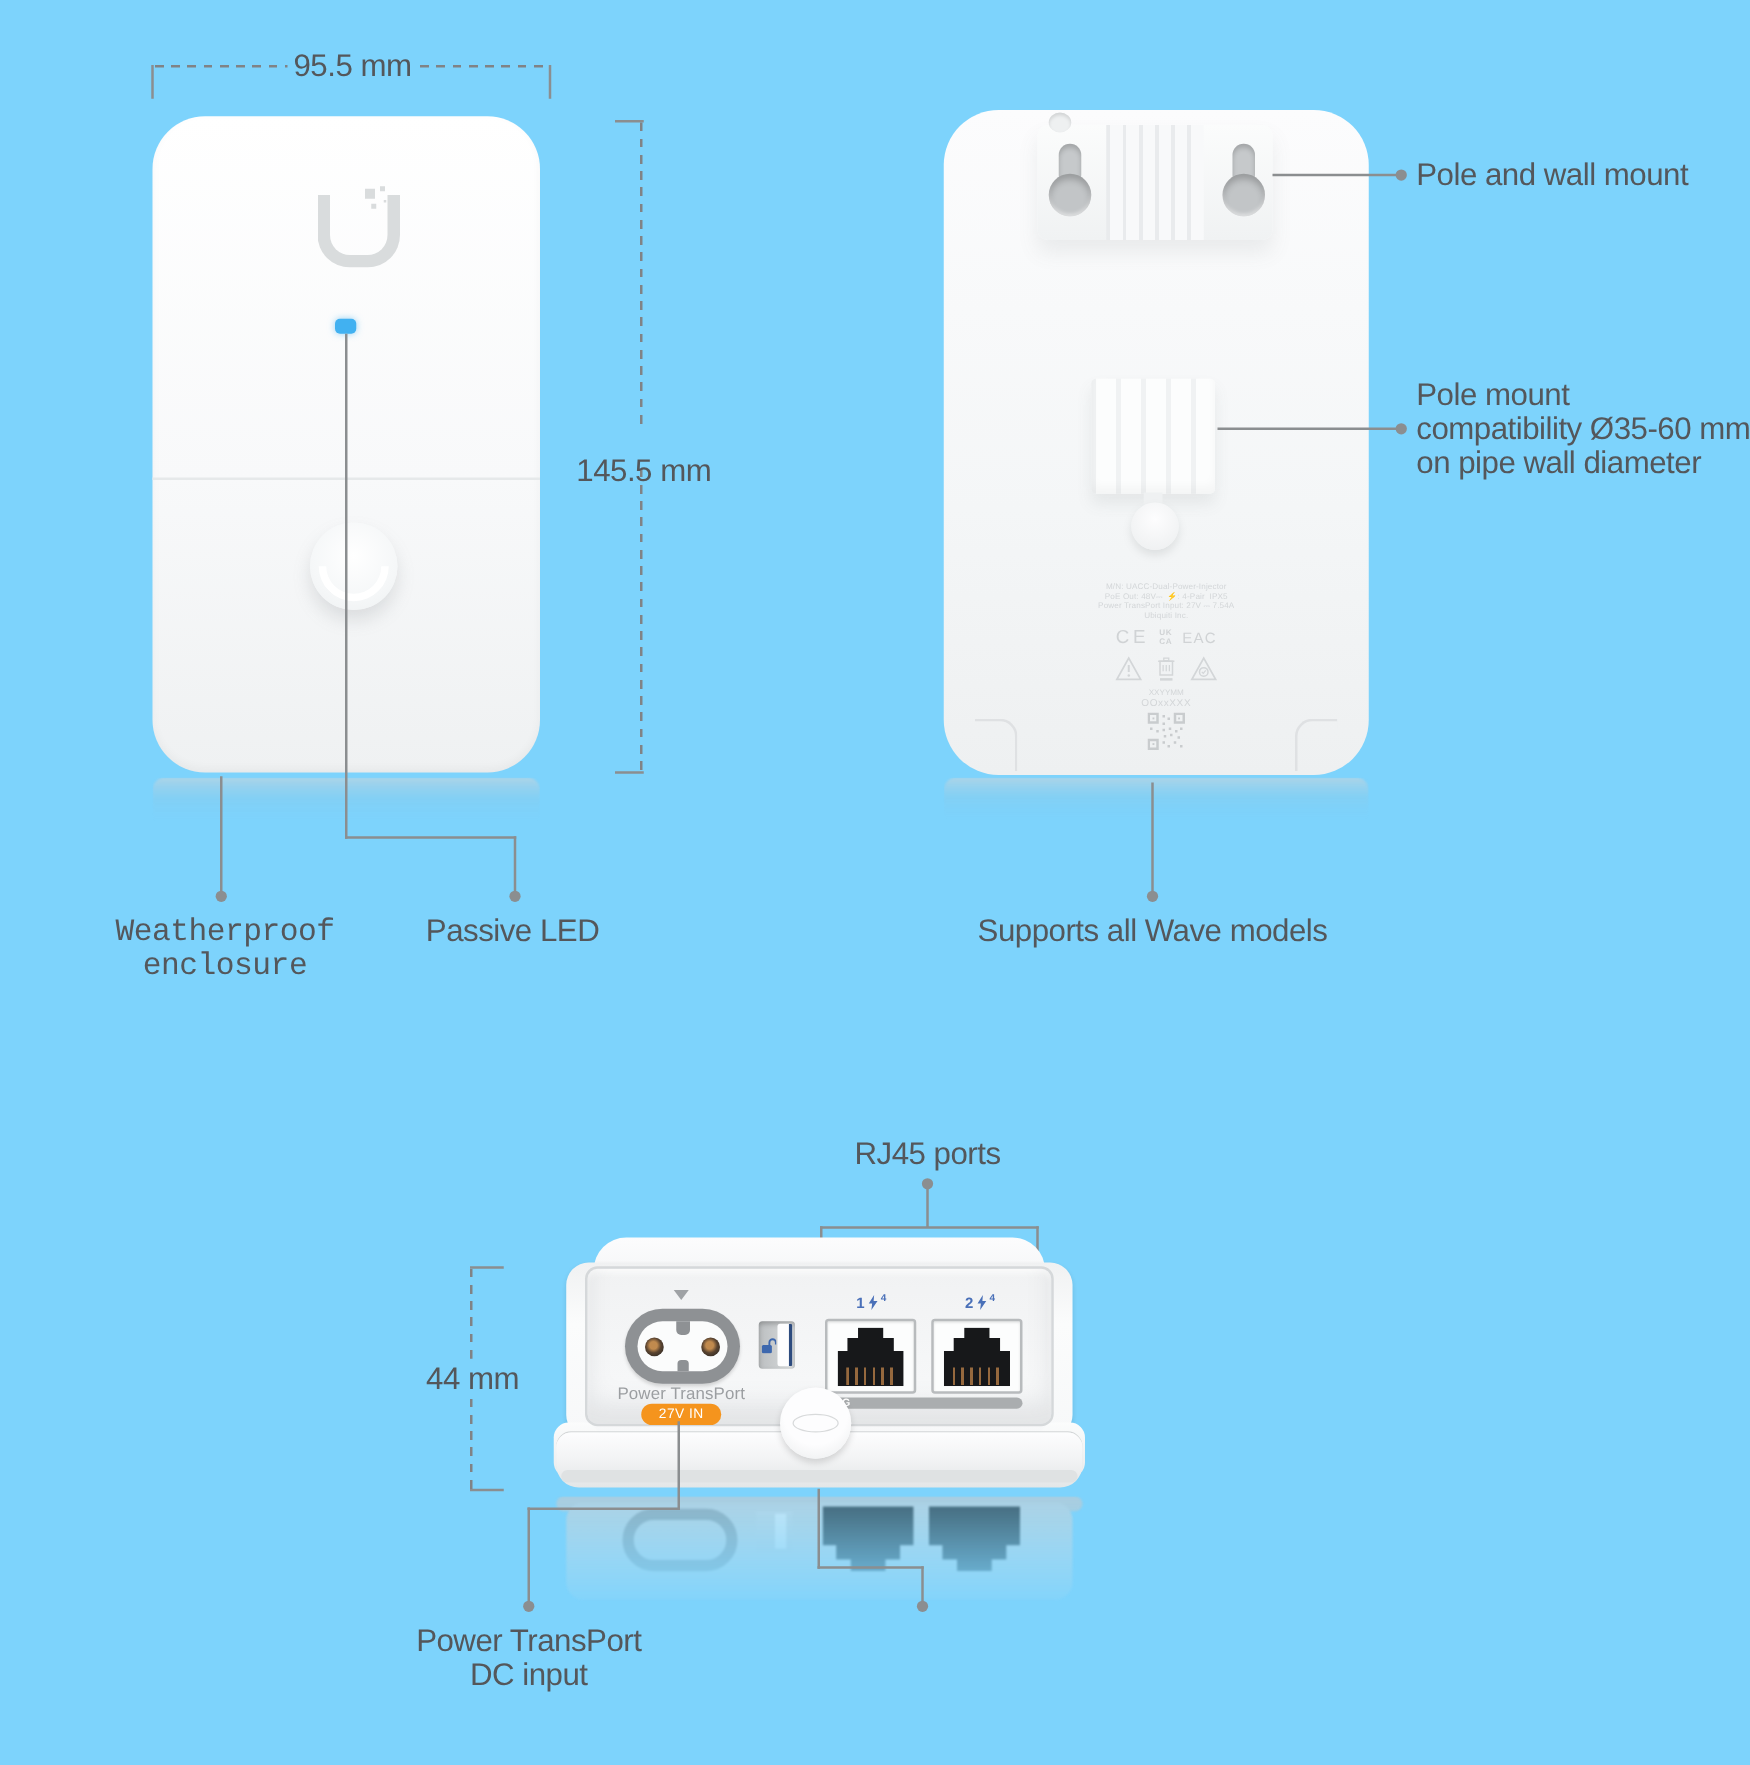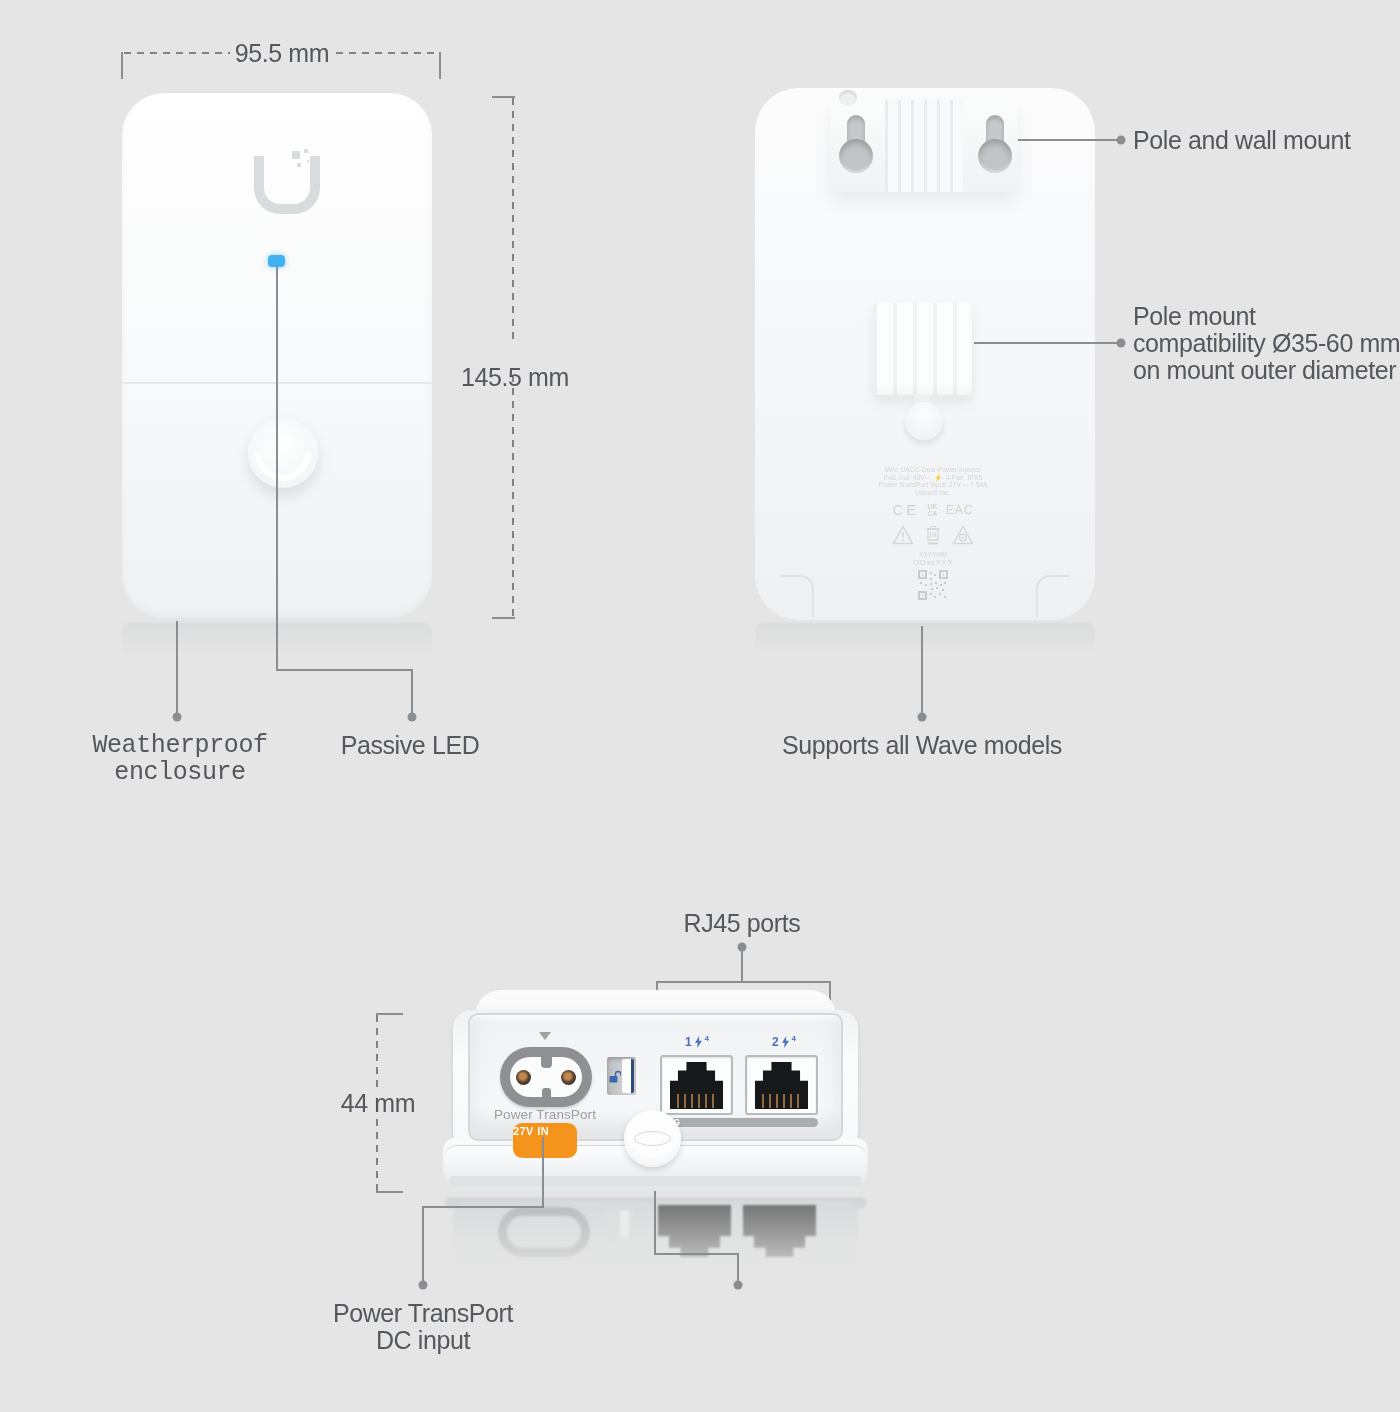--- a/index.html
+++ b/index.html
@@ -1,16 +1,16 @@
 <!DOCTYPE html>
 <html><head>
 <meta charset="utf-8">
 <style>
   html,body{margin:0;padding:0;background:#000;}
-  #canvas{position:relative;width:1400px;height:1412px;background:#e5e5e5;overflow:hidden;
+  #canvas{position:relative;width:1400px;height:1412px;background:#7dd3fc;overflow:hidden;
           font-family:"Liberation Sans",sans-serif;}
   
   .hline{position:absolute;height:2px;background:#8b8e90;}
   .vline{position:absolute;width:2px;background:#8b8e90;}
   .hdash{position:absolute;height:2px;background:repeating-linear-gradient(90deg,#808386 0 7px,transparent 7px 13px);}
   .vdash{position:absolute;width:2px;background:repeating-linear-gradient(180deg,#808386 0 7px,transparent 7px 13px);}
   .dot{position:absolute;width:9px;height:9px;border-radius:50%;background:#8b8e90;transform:translate(-50%,-50%);}
   .lbl{position:absolute;font-size:25px;letter-spacing:-0.4px;line-height:27px;color:#54575b;}
   .ctr{text-align:center;}
   .nowrap{white-space:nowrap;}
@@ -81,22 +81,22 @@
   .tri-down{position:absolute;left:69px;top:17px;width:0;height:0;
     border-left:6px solid transparent;border-right:6px solid transparent;border-top:8px solid #9fa2a5;}
   .c7{position:absolute;left:30px;top:32px;width:92px;height:60px;border-radius:30px;background:#8e9194;
     box-shadow:0 2px 3px rgba(0,0,0,0.15);}
   .c7-inner{position:absolute;left:10px;top:10px;right:10px;bottom:10px;border-radius:21px;background:#fbfcfc;}
   .c7 .pin{position:absolute;width:15px;height:15px;border-radius:50%;top:23px;
     background:radial-gradient(circle at 45% 42%,#c08a4e 0 3px,#5a4430 6px,#262422 11px);}
   .c7 .nt{position:absolute;left:41px;top:10px;width:11px;height:11px;background:#8e9194;border-radius:0 0 4px 4px;}
   .c7 .nb{position:absolute;left:42px;top:41px;width:9px;height:9px;background:#8e9194;border-radius:3px 3px 0 0;}
   .pt-label{position:absolute;left:5px;top:92px;width:140px;text-align:center;font-size:13.5px;color:#9b9ea1;letter-spacing:0.1px;}
-  .dc-badge{position:absolute;left:43px;top:108px;width:64px;height:35px;border-radius:9px;background:#f5941d;
-    color:#fff;font-size:11px;font-weight:bold;text-align:left;line-height:17px;letter-spacing:0.4px;}
+  .dc-badge{position:absolute;left:43px;top:108px;width:64px;height:17px;border-radius:9px;background:#f5941d;
+    color:#fff;font-size:11px;font-weight:normal;text-align:center;line-height:17px;letter-spacing:0.4px;}
   .lock{position:absolute;left:137px;top:42px;width:29px;height:38px;border-radius:3px;
     background:linear-gradient(90deg,#bcbfc1,#d9dcdd);box-shadow:inset 0 2px 4px rgba(0,0,0,0.25);}
   .lock .slider{position:absolute;left:15px;top:2px;width:9px;height:34px;border-radius:2px;background:#fdfdfe;
     border-right:3px solid #2d4b7e;box-sizing:content-box;}
   .port-lbl{position:absolute;top:20px;width:42px;display:flex;justify-content:center;align-items:center;gap:2px;
     color:#4a70b8;font-size:12px;font-weight:bold;}
   .port-lbl sup{font-size:8px;position:relative;top:-4px;font-weight:bold;}
   .rj{position:absolute;top:40px;width:73px;height:60px;border-radius:3px;background:#fcfdfd;border:2px solid #b8bbbd;
     box-sizing:border-box;box-shadow:inset 0 1px 2px rgba(0,0,0,0.12);}
   .jack{position:absolute;left:8px;top:5px;width:53px;height:47px;background:#17181a;
@@ -254,21 +254,21 @@
 
   <div class="hline" style="left:1018px;top:139px;width:100px;"></div>
   <div class="dot" style="left:1121px;top:140px;"></div>
   <div class="lbl nowrap" style="left:1133px;top:127px;">Pole and wall mount</div>
 
   <div class="hline" style="left:974px;top:342px;width:144px;"></div>
   <div class="dot" style="left:1121px;top:343px;"></div>
   <div class="lbl nowrap" style="left:1133px;top:303px;">
     <div>Pole mount</div>
     <div>compatibility Ø35-60 mm</div>
-    <div>on mount outer diameter</div>
+    <div>on pipe wall diameter</div>
   </div>
 
   <div class="vline" style="left:921px;top:626px;height:90px;"></div>
   <div class="dot" style="left:922px;top:717px;"></div>
   <div class="lbl ctr" style="left:762px;top:732px;width:320px;">Supports all Wave models</div>
 
   <div class="lbl ctr" style="left:517px;top:910px;width:450px;">RJ45 ports</div>
   <div class="dot" style="left:742px;top:947px;"></div>
   <div class="vline" style="left:741px;top:951px;height:31px;"></div>
   <div class="hline" style="left:656px;top:981px;width:175px;"></div>

